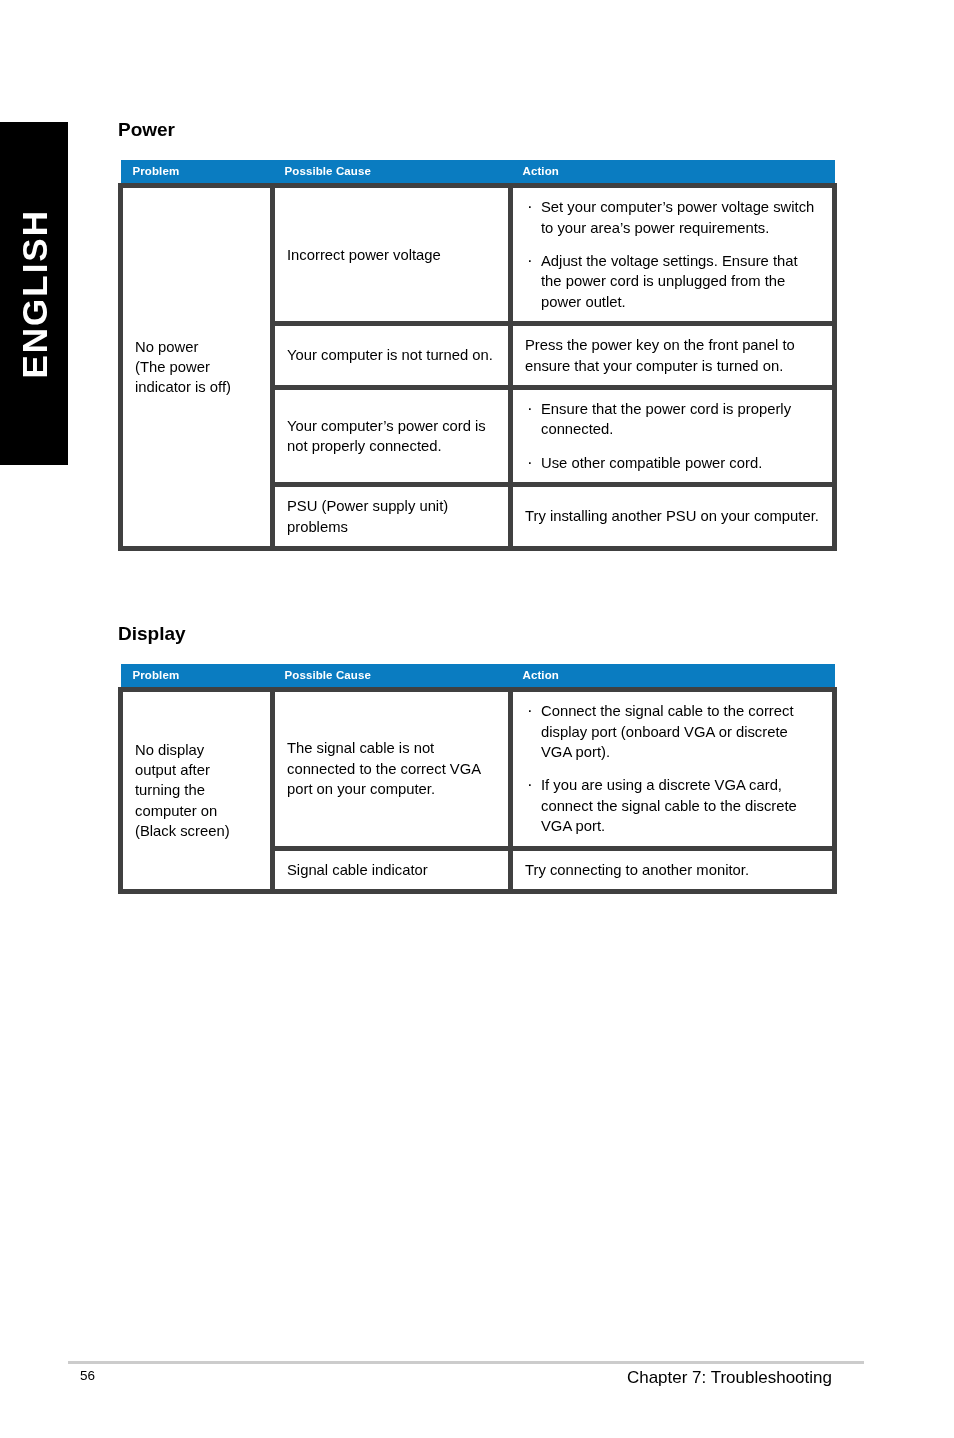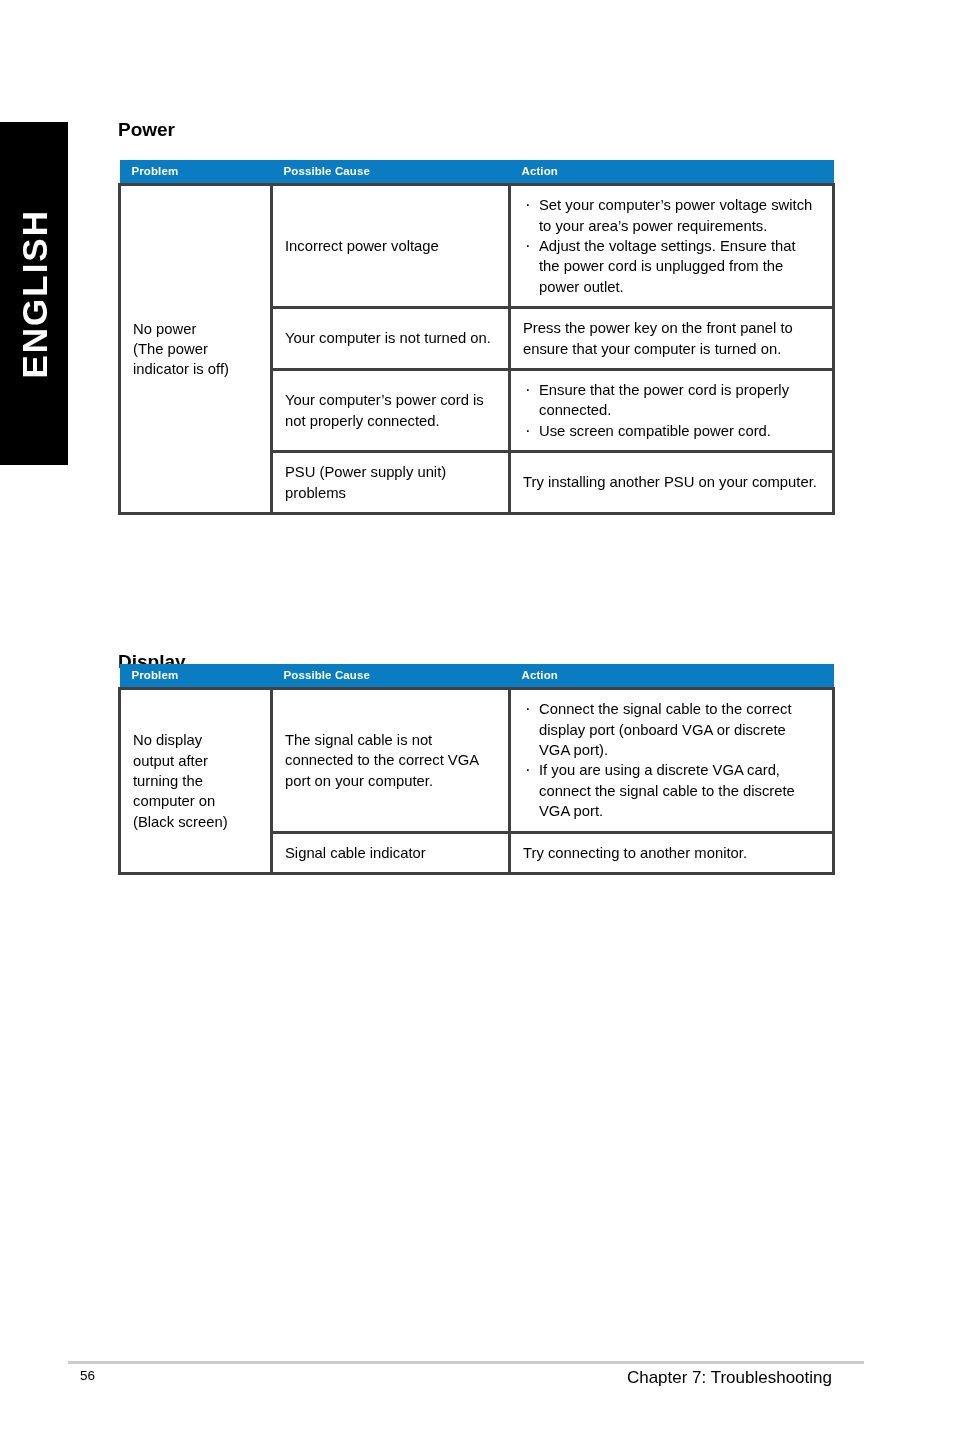--- a/index.html
+++ b/index.html
@@ -40,21 +40,21 @@
   }
 
   .section-heading {
     font-size: 19px;
     font-weight: bold;
     color: #000000;
     margin: 0;
     line-height: 1.1;
   }
   .heading-power   { position: absolute; left: 118px; top: 120px; }
-  .heading-display { position: absolute; left: 118px; top: 624px; margin-top: 28px; }
+  .heading-display { position: absolute; left: 118px; top: 624px; }
 
   
   .tbl {
     position: absolute;
     left: 118px;
     width: 714px;
     border-collapse: collapse;
     table-layout: fixed;
     font-size: 14.8px;
     border-radius: 22px;
@@ -72,21 +72,21 @@
     font-size: 11.5px;
     font-weight: bold;
     text-align: left;
     padding: 5px 0 5px 12px;
     border: none;
     line-height: 1.15;
     letter-spacing: 0.1px;
   }
 
   .tbl td {
-    border: 3px solid #404040;
+    border: 5px solid #404040;
     vertical-align: middle;
     padding: 9px 12px 9px 12px;
     line-height: 1.38;
     color: #000000;
   }
 
   .cell-problem {
     vertical-align: middle;
   }
 
@@ -95,21 +95,21 @@
     margin: 0;
     padding: 0;
     list-style: none;
   }
   ul.blist li {
     position: relative;
     padding-left: 16px;
     margin: 0 0 0 0;
     line-height: 1.38;
   }
-  ul.blist li + li { margin-top: 0px; }
+  ul.blist li + li { margin-top: 13px; }
   ul.blist li::before {
     content: "\00B7";
     position: absolute;
     left: 2px;
     top: -1px;
     font-size: 17px;
     line-height: 1.25;
   }
 
   .plain { display: block; }
@@ -175,21 +175,21 @@
       <td>Your computer is not turned on.</td>
       <td>
           <span class="plain">Press the power key on the front panel to ensure that your computer is turned on.</span>
         </td>
     </tr>
     <tr>
       <td>Your computer’s power cord is not properly connected.</td>
       <td>
           <ul class="blist">
             <li>Ensure that the power cord is properly connected.</li>
-            <li>Use screen compatible power cord.</li>
+            <li>Use other compatible power cord.</li>
           </ul>
         </td>
     </tr>
     <tr>
       <td>PSU (Power supply unit) problems</td>
       <td>
           <span class="plain">Try installing another PSU on your computer.</span>
         </td>
     </tr>
   </tbody>

